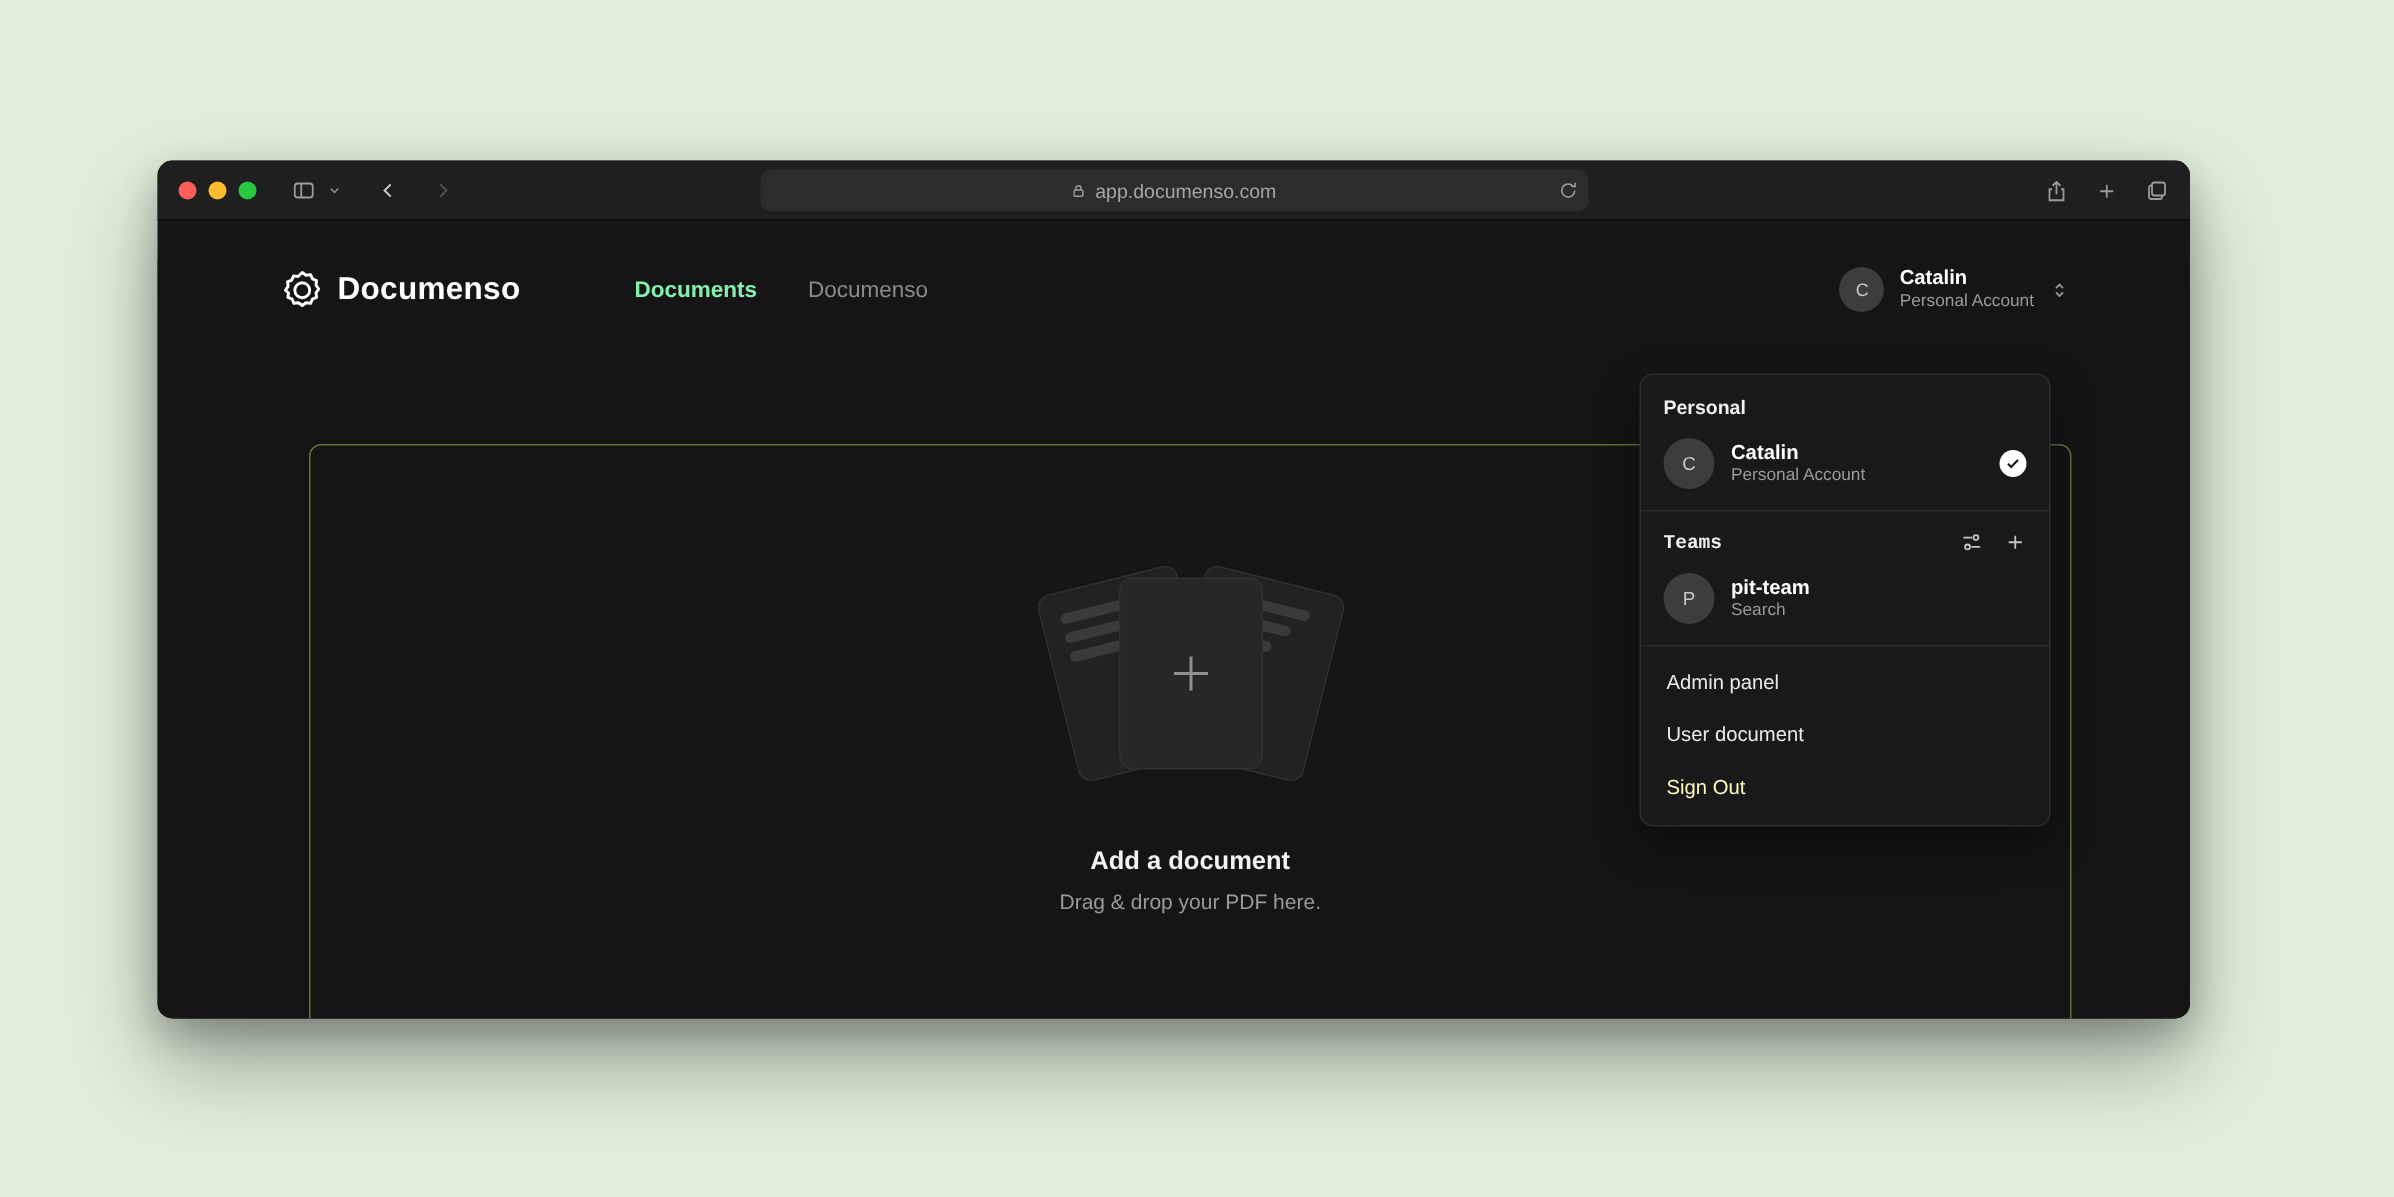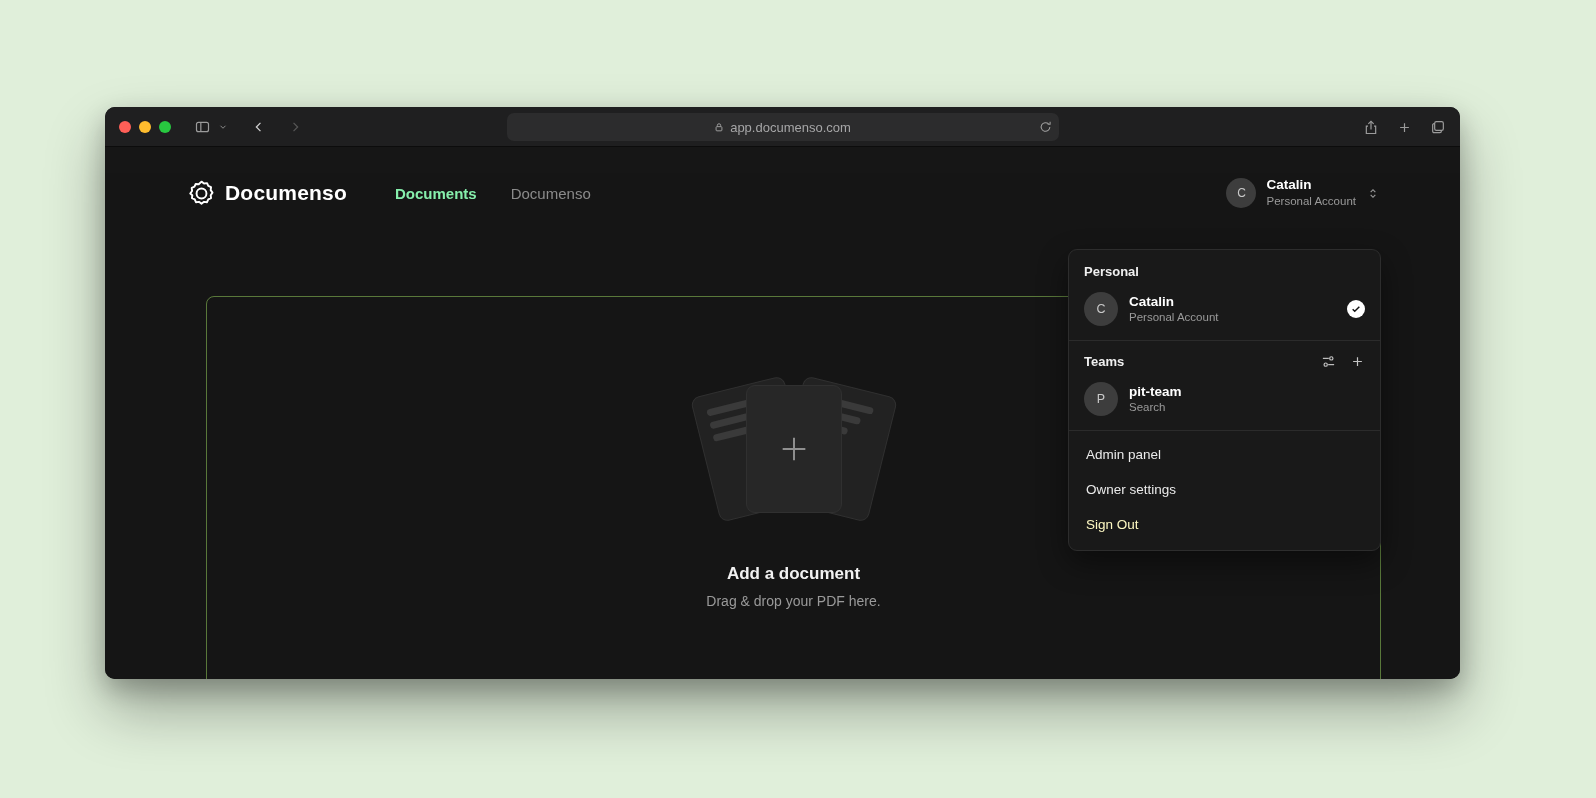--- a/index.html
+++ b/index.html
@@ -38,21 +38,21 @@
     width:552px; height:28px; background:#2c2c2d; border-radius:7px;
     display:flex; align-items:center; justify-content:center; gap:6px;
     color:#a6a6a7; font-size:13px;
   }
   .urlbar .refresh { position:absolute; right:7px; top:50%; transform:translateY(-50%); color:#9f9f9f; }
   .tb-right { position:absolute; right:14px; top:0; height:40px; display:flex; align-items:center; gap:18px; color:#9b9b9b; }
 
   
   .app { position:relative; height:531px; background:#151515; color:#e8e8e8; }
 
-  .app-header { display:flex; align-items:center; margin:26px 80px 0 82px; height:40px; }
+  .app-header { display:flex; align-items:center; margin:26px 80px 0 82px; height:40px;gap:28px; }
   .brand { display:flex; align-items:center; gap:9px; }
   .brand svg { display:block; }
   .brand-name { font-size:21px; font-weight:700; color:#fff; letter-spacing:.2px; }
   .nav { display:flex; gap:34px; margin-left:48px; font-size:15px; }
   .nav-item { cursor:pointer; }
   .nav-item.active { color:#86efac; font-weight:600; }
   .nav-item.inactive { color:#8b8b8b; font-weight:500; }
   .spacer { flex:1; }
 
   .search {
@@ -99,35 +99,35 @@
   .card .bar { position:absolute; height:7px; border-radius:4px; background:#3a3a3a; left:12px; }
   .card .bar.b1 { top:14px; width:62px; }
   .card .bar.b2 { top:27px; width:52px; }
   .card .bar.b3 { top:40px; width:42px; }
   .card.center .plus { color:#8f8f8f; display:flex; }
   .dz-title { font-size:17px; font-weight:700; color:#f2f2f2; }
   .dz-sub { font-size:14px; color:#9a9a9a; margin-top:9px; }
 
   
   .menu {
-    position:absolute; top:76px; right:79px; width:313px;
+    position:absolute; top:76px; right:93px; width:274px;
     background:#191919; border:1px solid #2d2d2d; border-radius:9px;
     z-index:10; box-shadow:0 12px 30px rgba(0,0,0,.45);
   }
   .menu-section-label { font-size:13px; font-weight:700; color:#f0f0f0; padding:14px 15px 6px; }
   .menu-row { display:flex; align-items:center; gap:11px; padding:7px 15px 14px; cursor:pointer; }
   .menu-row .texts { line-height:1.3; }
   .menu-row .t-name { font-size:13.5px; font-weight:600; color:#fff; }
   .menu-row .t-sub { font-size:11.5px; color:#9a9a9a; }
   .check {
     margin-left:auto; width:18px; height:18px; border-radius:50%;
     background:#fff; display:flex; align-items:center; justify-content:center; color:#111;
   }
   .menu-divider { height:1px; background:#2b2b2b; }
-  .teams-head { display:flex; align-items:flex-end; padding:13px 15px 6px; }
+  .teams-head { display:flex; align-items:flex-end; padding:13px 15px 6px;font-family:Liberation Mono, monospace; }
   .teams-label { font-size:13px; font-weight:700; color:#f0f0f0; }
   .teams-actions { margin-left:auto; display:flex; gap:14px; color:#c4c4c4; }
   .teams-actions .ic { cursor:pointer; display:flex; }
   .menu-links { padding:6px 0 8px; }
   .menu-link { font-size:13.5px; color:#eaeaea; padding:10px 17px; cursor:pointer; }
   .menu-link.danger { color:#fef9c3; }
 </style>
 </head>
 <body>
 
@@ -302,19 +302,19 @@
         <span class="texts">
           <div class="t-name">pit-team</div>
           <div class="t-sub">Search</div>
         </span>
       </div>
 
       <div class="menu-divider"></div>
 
       <div class="menu-links">
         <div class="menu-link">Admin panel</div>
-        <div class="menu-link">Owner settings</div>
+        <div class="menu-link">User document</div>
         <div class="menu-link danger">Sign Out</div>
       </div>
     </div>
 
   </div>
 </div>
 
 </body></html>

